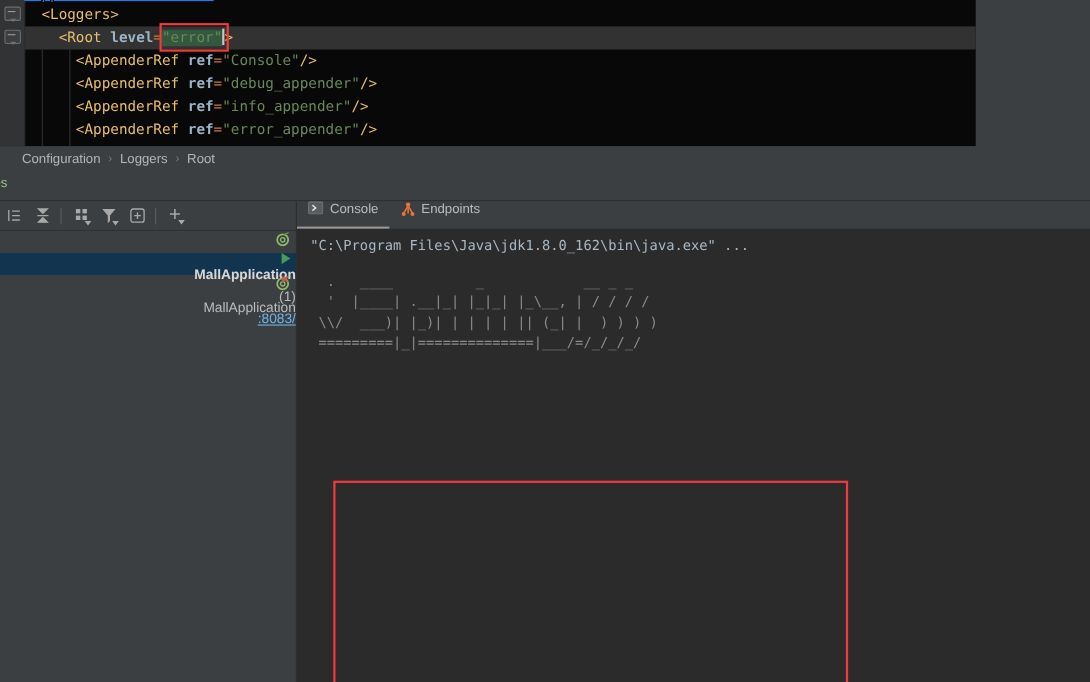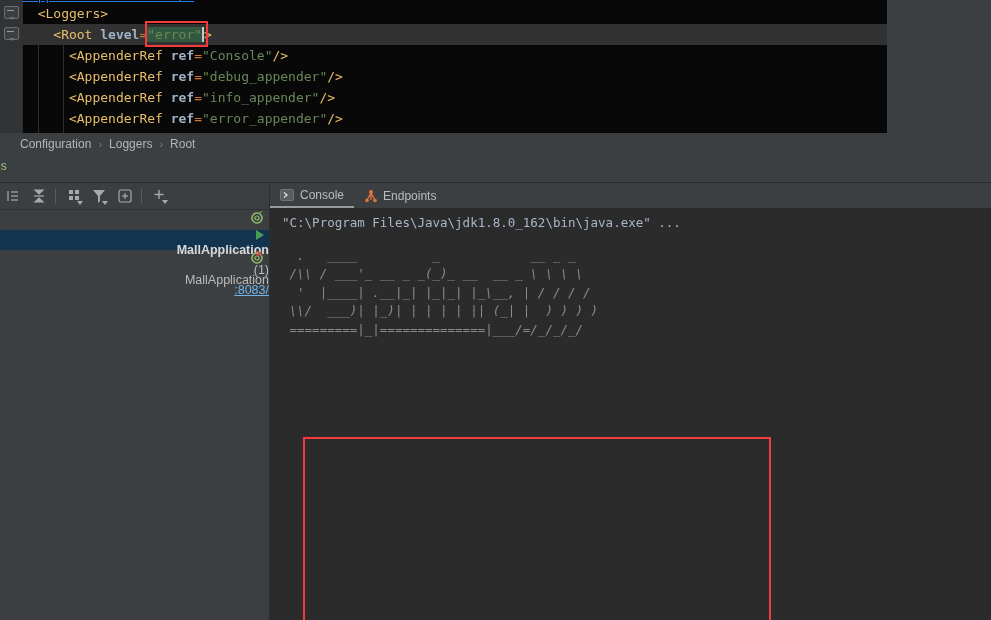--- a/index.html
+++ b/index.html
@@ -147,34 +147,34 @@
   
   .console-panel{
     position:absolute;left:270px;top:28px;width:721px;height:437px;
     background:#313335;
   }
   .console-tabs{
     position:absolute;left:0;top:0;width:721px;height:25px;
     background:#3c3f41;display:flex;align-items:center;
   }
   .ctab{
-    height:25px;display:flex;align-items:center;padding:0 10px;
+    height:25px;display:flex;align-items:flex-start;padding:0 10px;
     font-size:12px;color:#bbbbbb;position:relative;box-sizing:border-box;
   }
   .ctab.active{border-bottom:2px solid #9a9a9a;}
   .console-body{
     position:absolute;left:0;top:25px;width:721px;height:412px;
     background:#2b2b2b;overflow:hidden;
   }
   .cline{
     font-family:"DejaVu Sans Mono","Liberation Mono",monospace;
     font-size:12.5px;line-height:18.5px;white-space:pre;
     color:#a9b7c6;padding-left:12px;
   }
-  .banner{color:#8a8a8a;font-style:italic;}
+  .banner{color:#8a8a8a;}
   .banner-green{color:#4f9a4f;}
   .banner-grey{color:#9a9a9a;}
 
   .flame{position:relative;width:14px;height:14px;margin-right:5px;flex:0 0 auto;}
 </style>
 </head>
 <body>
 
 <div class="app">
 
@@ -364,21 +364,20 @@
           </span>
           <span>Endpoints</span>
         </div>
       </div>
 
       <div class="console-body">
         <div style="height:6px"></div>
         <div class="cline" style="padding-left:0"><span class="cmd" style="margin-left:12px">"C:\Program Files\Java\jdk1.8.0_162\bin\java.exe" ...</span></div>
         <div style="height:14px"></div>
         <div class="cline banner">  .   ____          _            __ _ _</div>
-        <div class="cline banner"> /\\ / ___'_ __ _ _(_)_ __  __ _ \ \ \ \</div>
         <div class="cline banner">  '  |____| .__|_| |_|_| |_\__, | / / / /</div>
         <div class="cline banner"> \\/  ___)| |_)| | | | | || (_| |  ) ) ) )</div>
         <div class="cline banner"> =========|_|==============|___/=/_/_/_/</div>
       </div>
 
       <div class="anno-box" style="left:33px;top:254px;width:468px;height:200px;"></div>
 
     </div>
   </div>
 </div>

